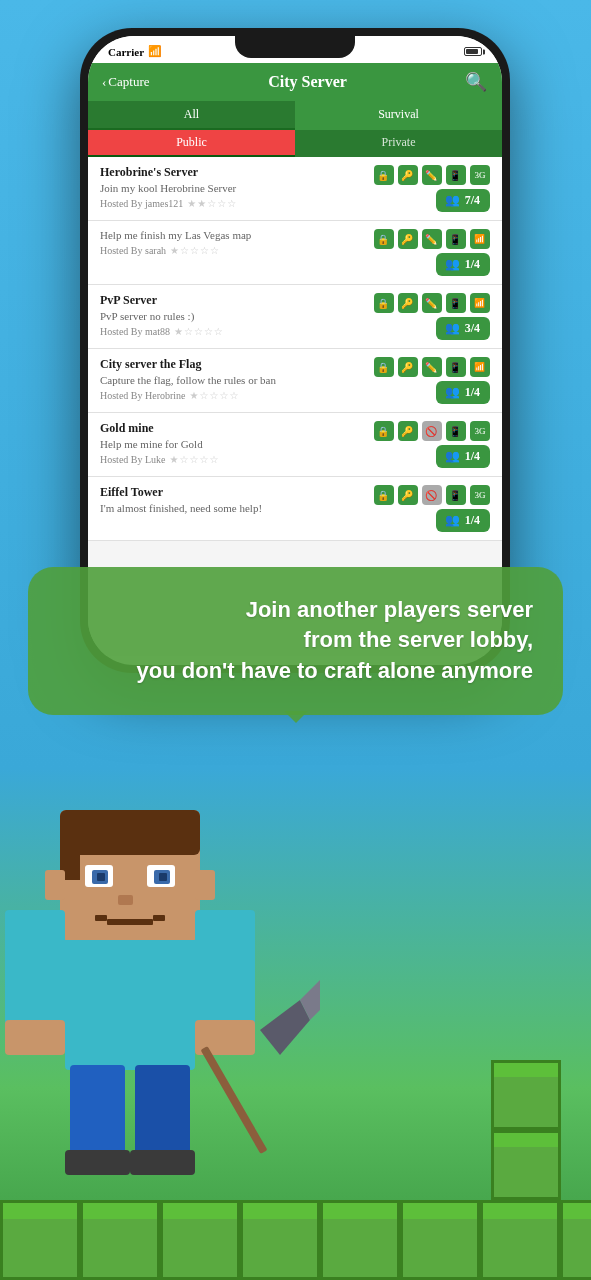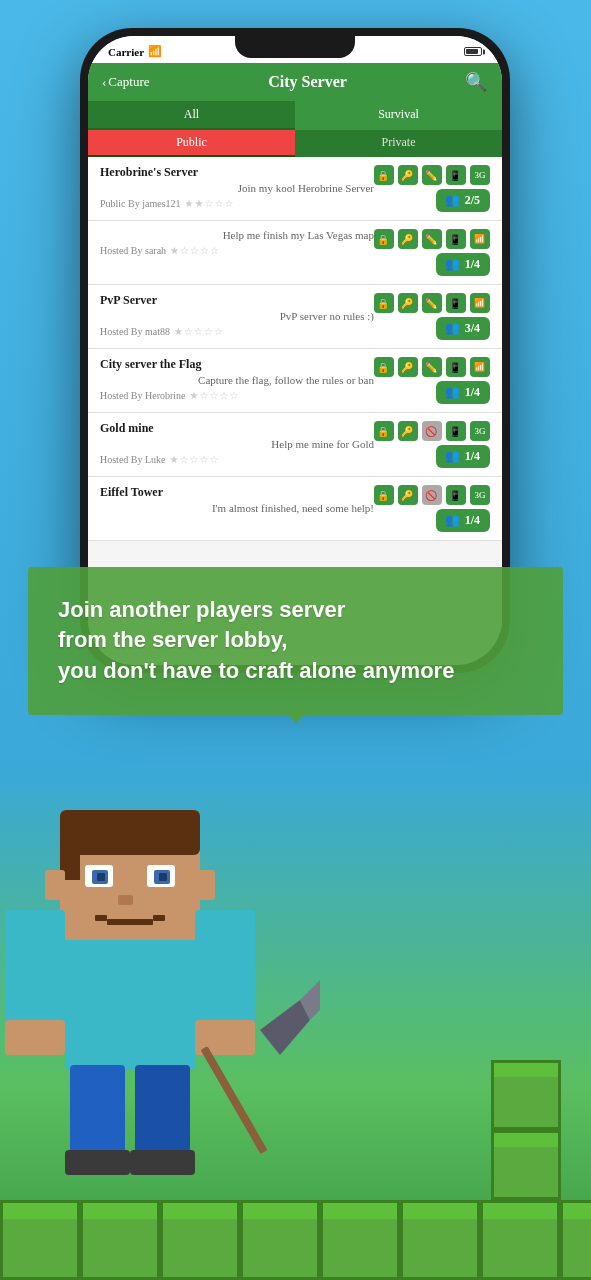--- a/index.html
+++ b/index.html
@@ -161,21 +161,20 @@
       font-size: 12px;
       font-weight: 600;
       color: #1a1a1a;
       margin-bottom: 2px;
     }
 
     .server-desc {
       font-size: 11px;
       color: #666;
       margin-bottom: 4px;
-      text-align: right;
     }
 
     .server-host {
       font-size: 10px;
       color: #888;
       display: flex;
       align-items: center;
       gap: 4px;
     }
 
@@ -227,23 +226,23 @@
       gap: 4px;
     }
 
     
     .speech-bubble {
       position: absolute;
       bottom: 565px;
       left: 28px;
       right: 28px;
       background: rgba(80, 160, 60, 0.9);
-      border-radius: 4px;
+      border-radius: 25px;
       padding: 28px 30px;
-      text-align: left;
+      text-align: right;
     }
 
     .speech-bubble::after {
       content: '';
       position: absolute;
       bottom: -20px;
       left: 50%;
       transform: translateX(-50%);
       border: 12px solid transparent;
       border-top-color: rgba(80, 160, 60, 0.9);
@@ -383,35 +382,35 @@
       <div class="tab2">Private</div>
     </div>
 
     <div class="server-list">
 
     <div class="server-item">
     <div class="server-info">
       <div class="server-name">Herobrine's Server</div>
       <div class="server-desc">Join my kool Herobrine Server</div>
       <div class="server-host">
-        <span>Public By james121</span>
+        <span>Hosted By james121</span>
         <span class="stars">★★☆☆☆</span>
       </div>
     </div>
     <div class="server-right">
       <div class="server-icons">
         <div class="icon-badge" style="font-size:10px;">🔒</div>
         <div class="icon-badge" style="font-size:10px;">🔑</div>
         <div class="icon-badge " style="font-size:10px;">✏️</div>
         <div class="icon-badge" style="font-size:10px;">📱</div>
         <div class="icon-badge" style="font-size:9px;">3G</div>
       </div>
       <div class="players-badge">
         <span>👥</span>
-        <span>2/5</span>
+        <span>7/4</span>
       </div>
     </div>
   </div>
         <div class="server-item">
     <div class="server-info">
       <div class="server-desc">Help me finish my Las Vegas map</div>
       <div class="server-host">
         <span>Hosted By sarah</span>
         <span class="stars">★☆☆☆☆</span>
       </div>

